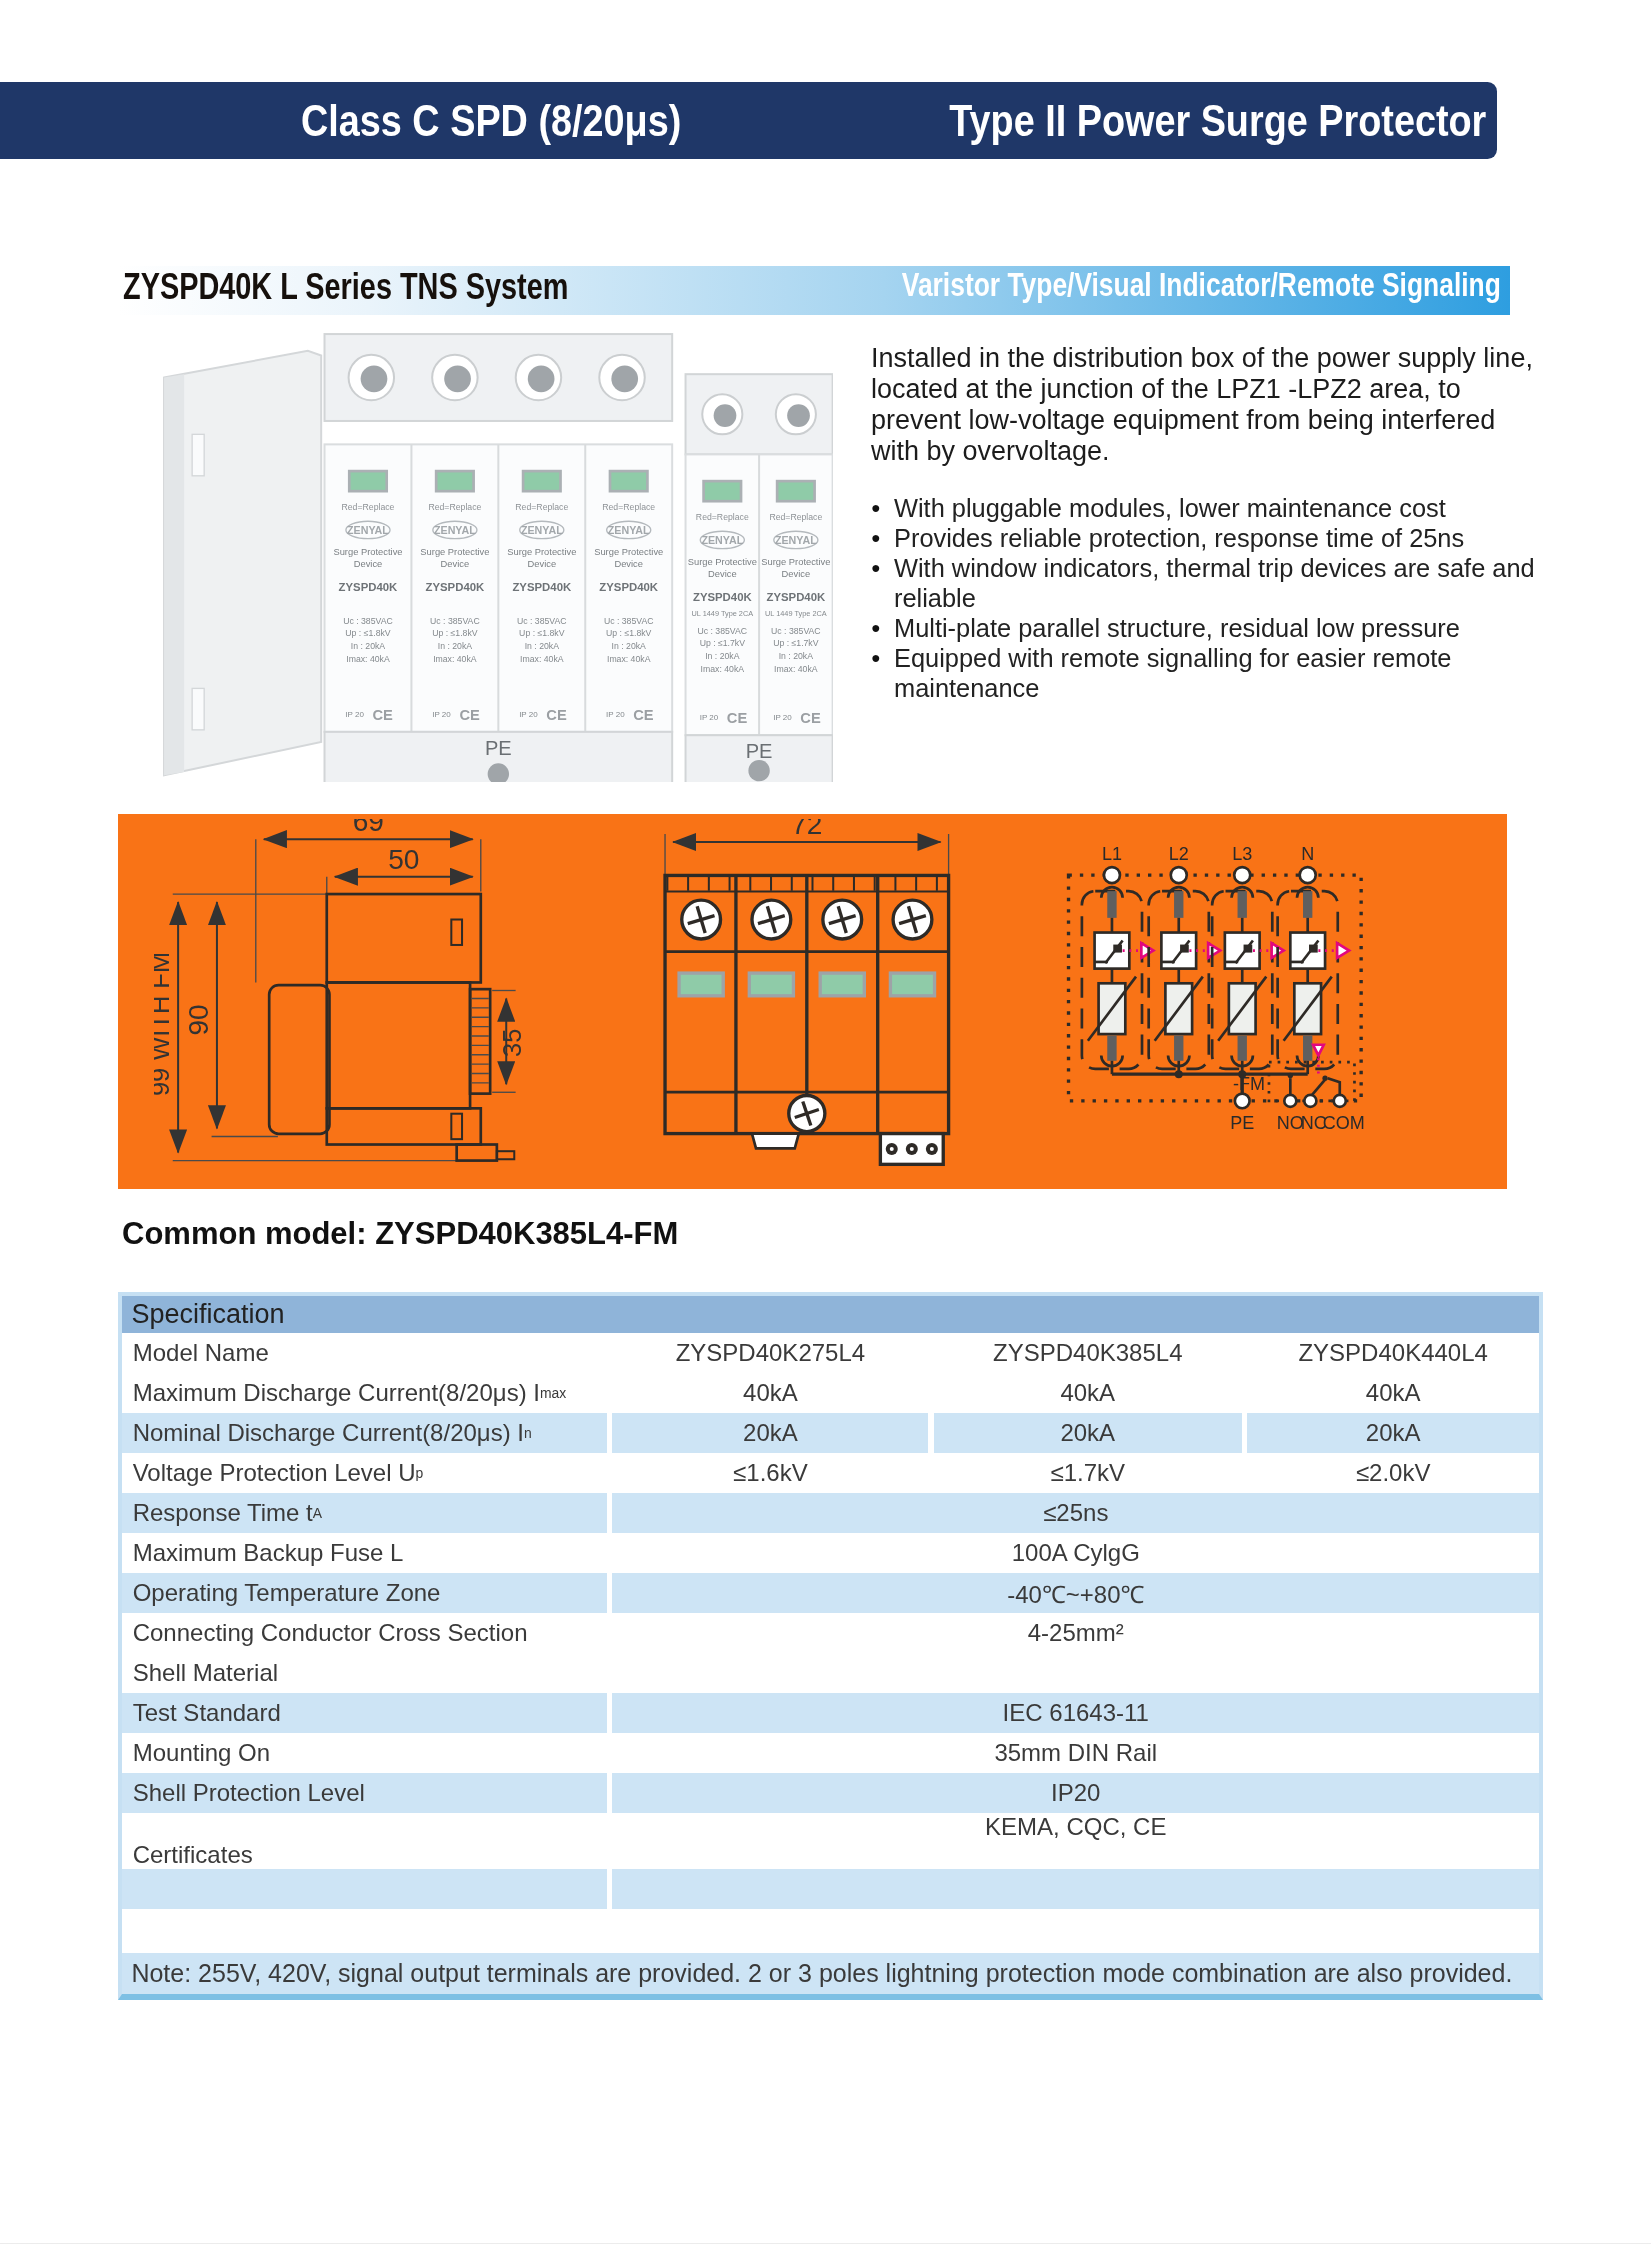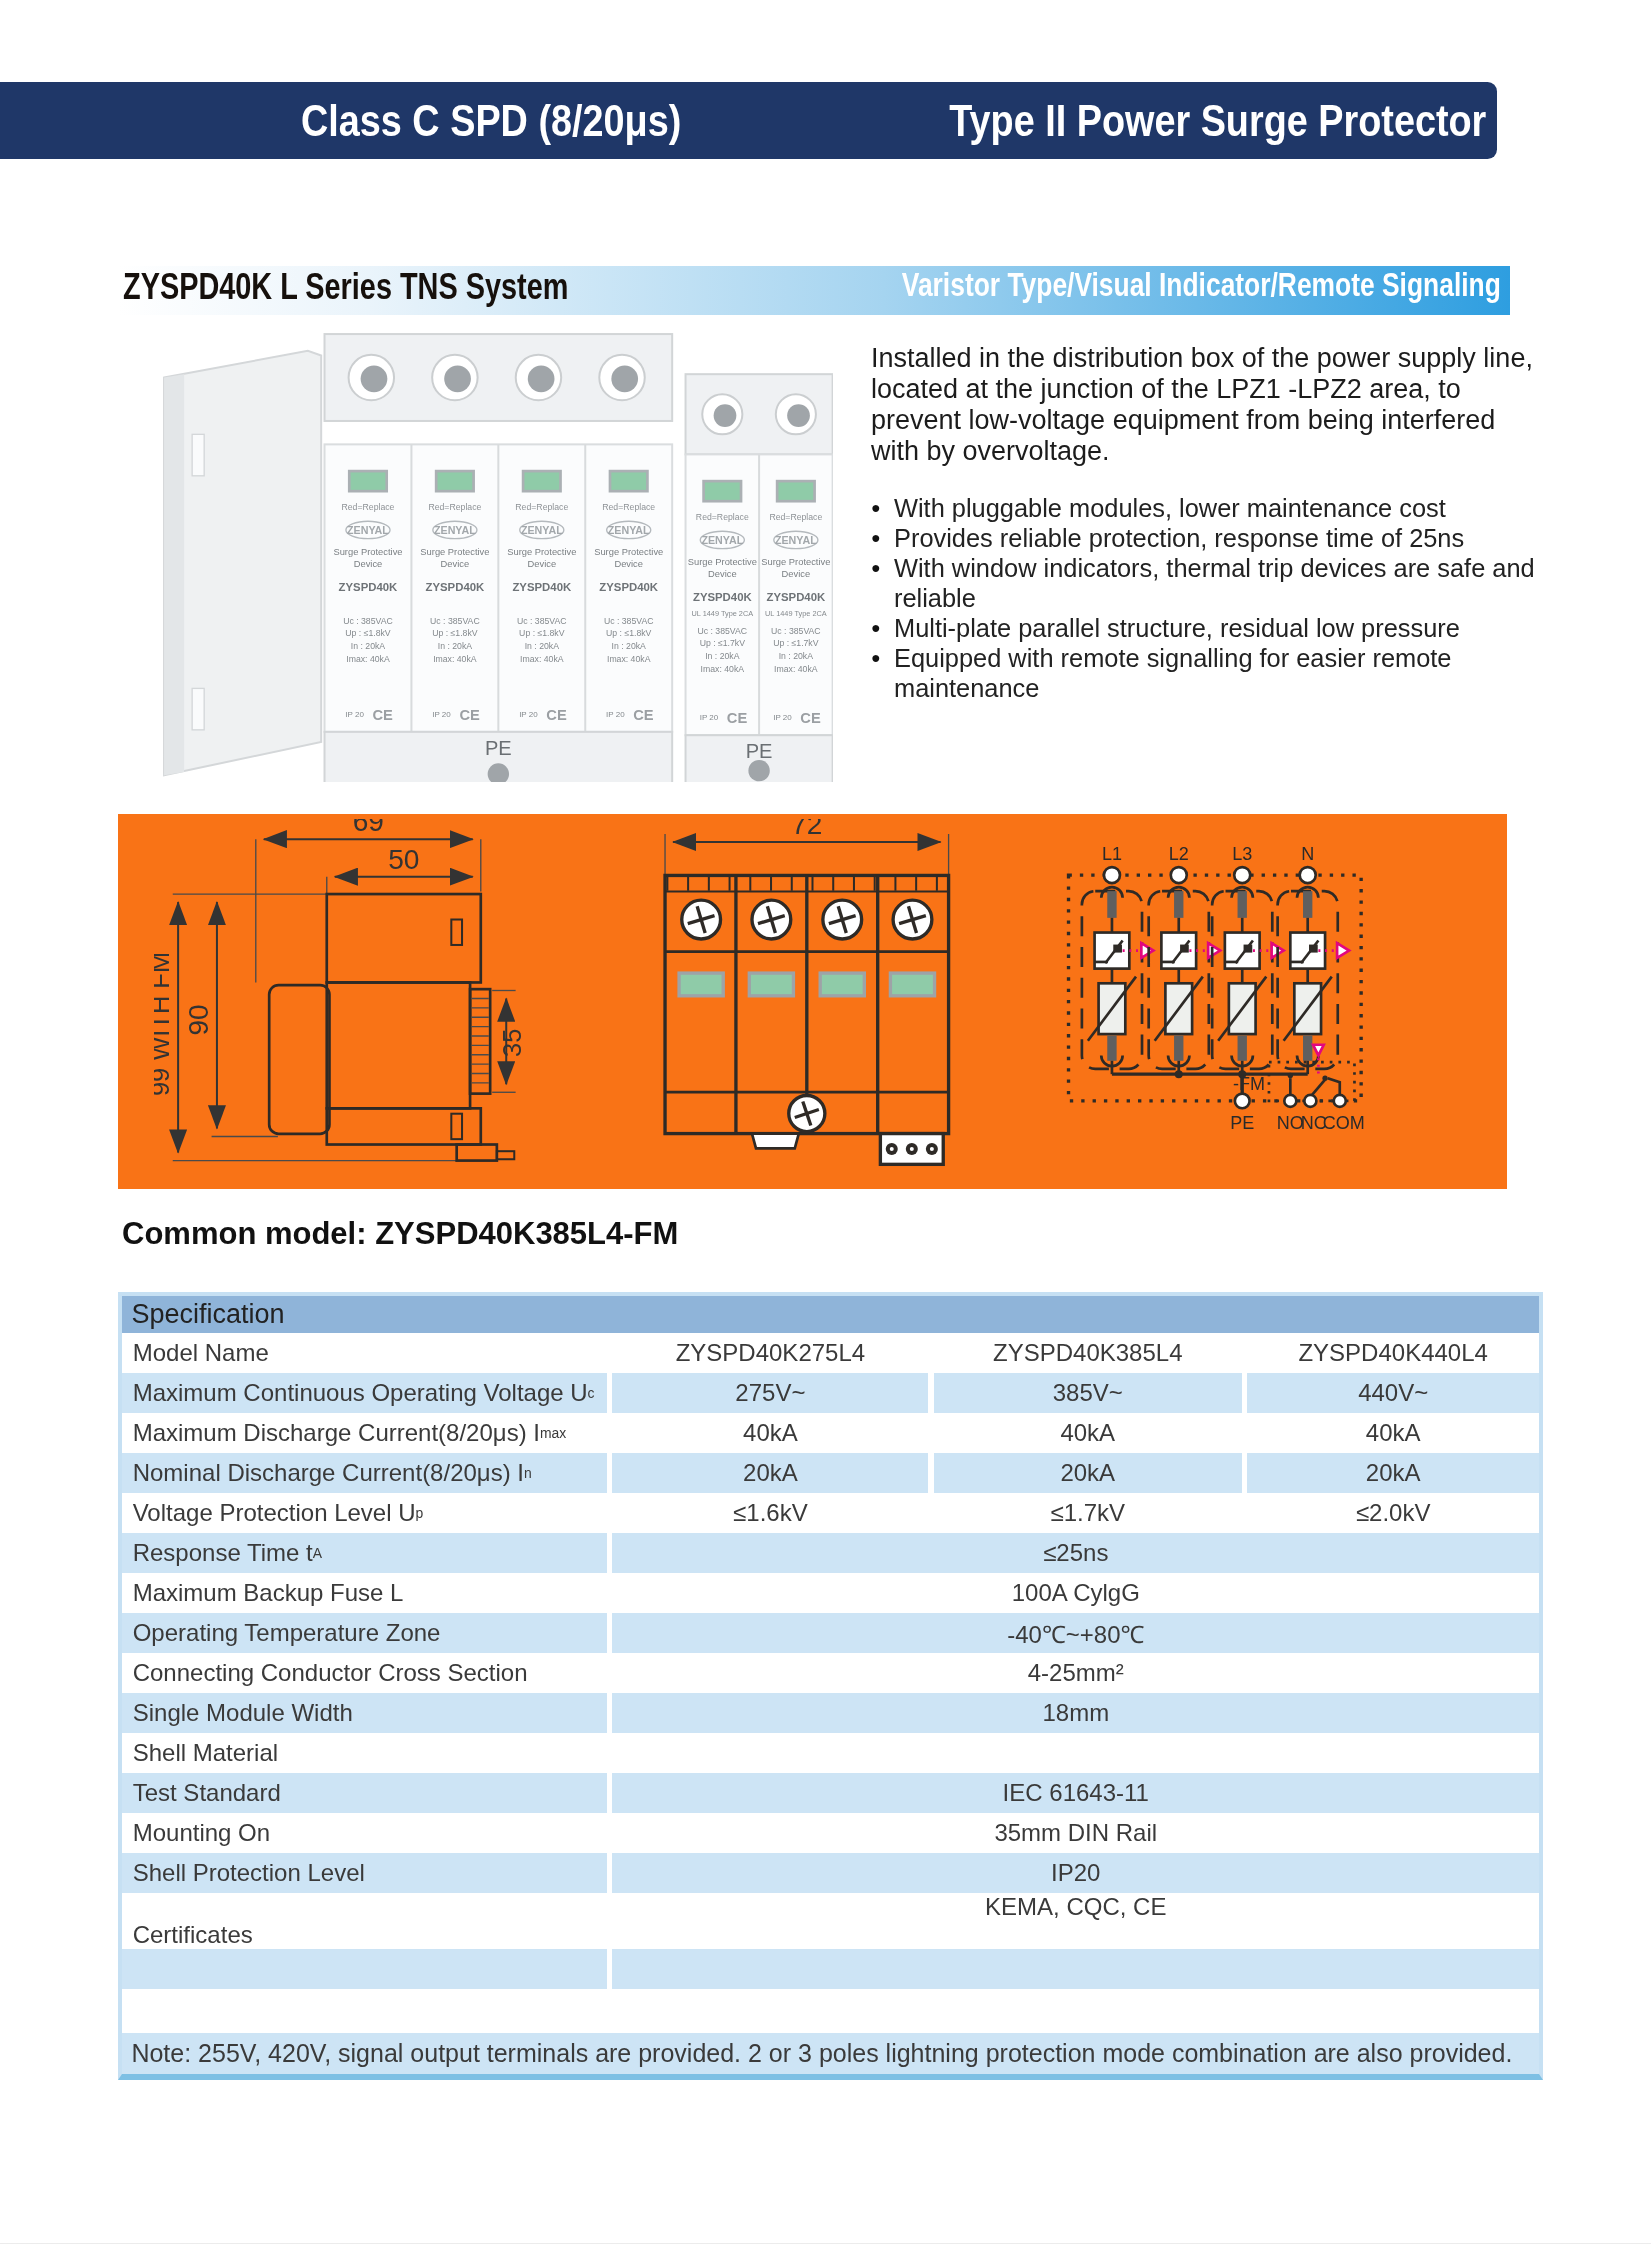--- a/index.html
+++ b/index.html
@@ -460,26 +460,20 @@
       <div class="trow k-header">
         <div class="c hdr span">Specification</div>
       </div>
       <div class="trow k-cols">
         <div class="c lab white">Model Name</div>
         <div class="c val white">ZYSPD40K275L4</div>
         <div class="c val white">ZYSPD40K385L4</div>
         <div class="c val white">ZYSPD40K440L4</div>
       </div>
       <div class="trow k-cols">
-        <div class="c lab blue">Maximum Continuous Operating Voltage U<sub>c</sub></div>
-        <div class="c val blue">275V~</div>
-        <div class="c val blue">385V~</div>
-        <div class="c val blue">440V~</div>
-      </div>
-      <div class="trow k-cols">
         <div class="c lab white">Maximum Discharge Current(8/20μs)  I<sub>max</sub></div>
         <div class="c val white">40kA</div>
         <div class="c val white">40kA</div>
         <div class="c val white">40kA</div>
       </div>
       <div class="trow k-cols">
         <div class="c lab blue">Nominal Discharge Current(8/20μs)  I<sub>n</sub></div>
         <div class="c val blue">20kA</div>
         <div class="c val blue">20kA</div>
         <div class="c val blue">20kA</div>
@@ -500,24 +494,20 @@
       </div>
       <div class="trow k-merged">
         <div class="c lab blue">Operating Temperature Zone</div>
         <div class="c val merged blue">-40℃~+80℃</div>
       </div>
       <div class="trow k-merged">
         <div class="c lab white">Connecting Conductor Cross Section</div>
         <div class="c val merged white">4-25mm²</div>
       </div>
       <div class="trow k-merged">
-        <div class="c lab blue">Single Module Width</div>
-        <div class="c val merged blue">18mm</div>
-      </div>
-      <div class="trow k-merged">
         <div class="c lab white">Shell Material</div>
       </div>
       <div class="trow k-merged">
         <div class="c lab blue">Test Standard</div>
         <div class="c val merged blue">IEC 61643-11</div>
       </div>
       <div class="trow k-merged">
         <div class="c lab white">Mounting On</div>
         <div class="c val merged white">35mm DIN Rail</div>
       </div>

